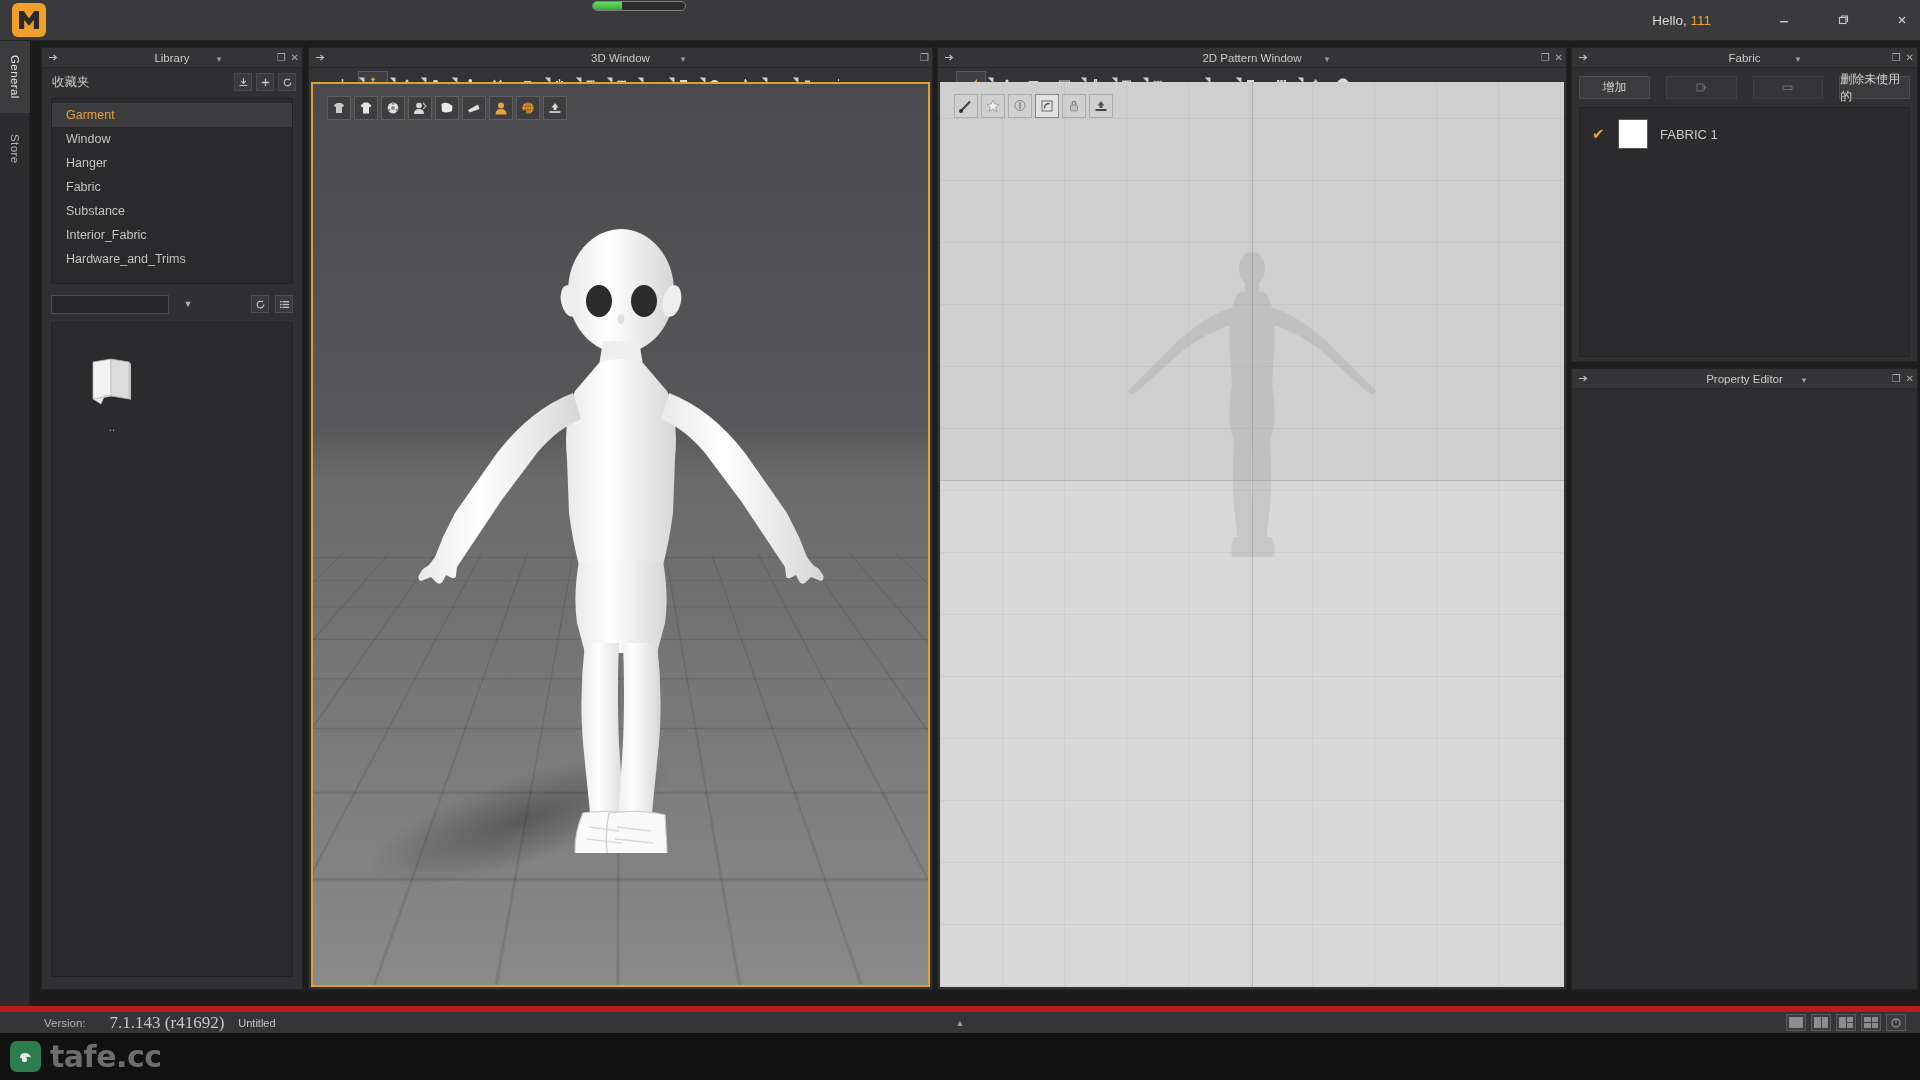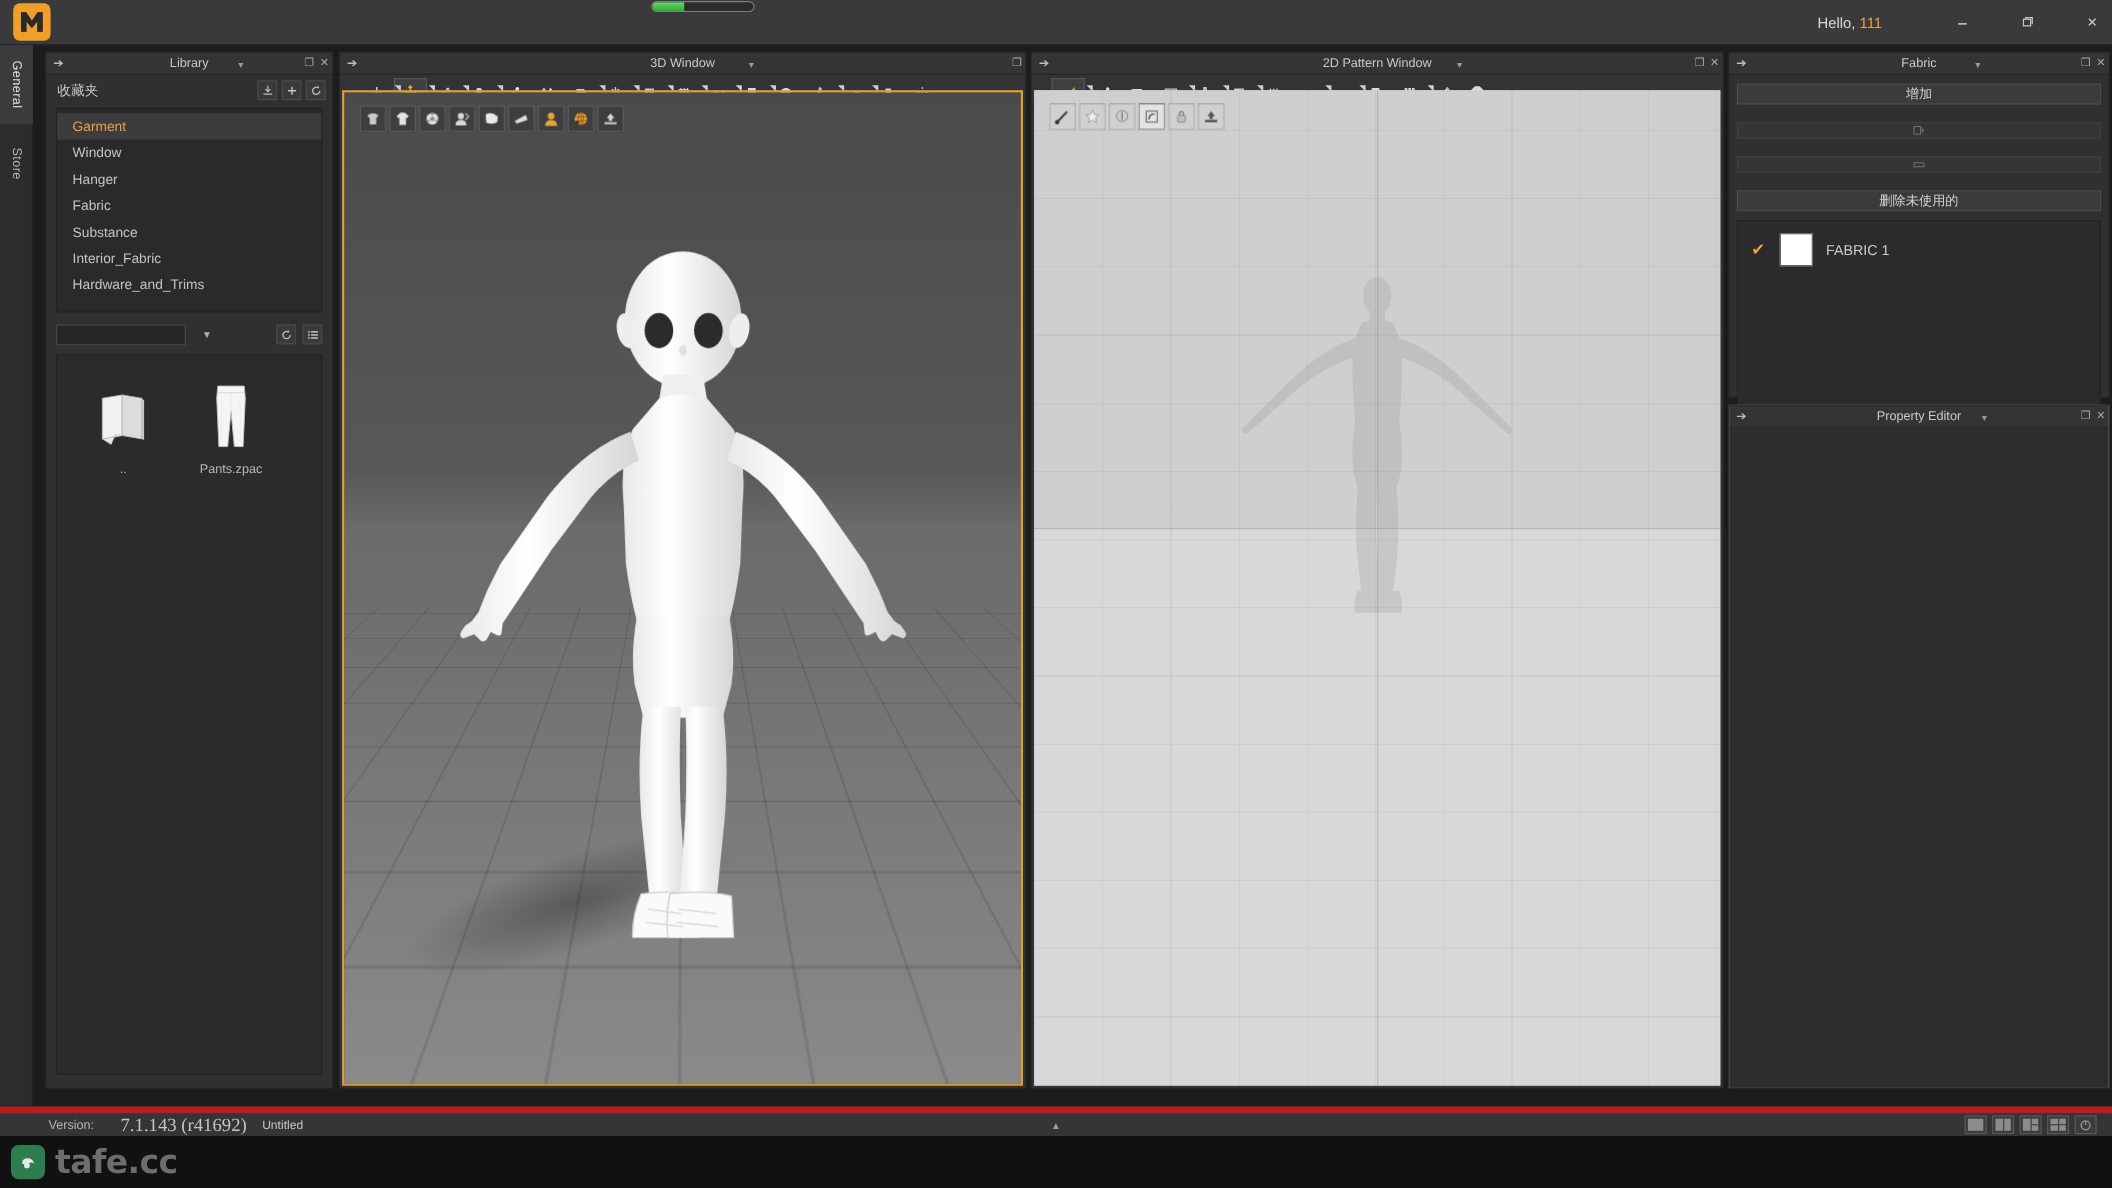--- a/index.html
+++ b/index.html
@@ -271,21 +271,21 @@
     position: absolute; left: 50%; top: 18%;
     transform: translateX(-50%); opacity: 0.22;
   }
 
   
   .fabric {
     position: absolute; left: 1571px; top: 47px; width: 347px; height: 315px;
     background: #303032; border: 1px solid #242426;
   }
   .fab-btns {
-    display: flex; gap: 16px; padding: 8px 7px 6px 7px; flex-direction: column;
+    display: flex; gap: 16px; padding: 8px 7px 6px 7px;
   }
   .fab-btn {
     flex: 1; height: 23px; background: #3b3b3d;
     border: 1px solid #4d4d4f; color: #d0d0d0; font-size: 12px;
     display: flex; align-items: center; justify-content: center;
     cursor: default; font-family: "Liberation Sans", sans-serif;
   }
   .fab-btn.dis { color: #6e6e70; border-color: #404042; background: #353537; }
   .fab-list {
     margin: 2px 7px; background: #2b2b2d; border: 1px solid #232325;
@@ -295,21 +295,21 @@
     height: 40px; display: flex; align-items: center; padding-left: 12px;
     cursor: default; gap: 12px;
   }
   .fab-check { color: #e8a33d; font-size: 15px; width: 14px; }
   .fab-sw { width: 30px; height: 30px; border: 1px solid #555; }
   .fab-name { font-size: 13px; color: #cacaca; }
 
   
   .propedit {
     position: absolute; left: 1571px; top: 368px; width: 347px; height: 622px;
-    background: #a3a3a3; border: 1px solid #242426;
+    background: #15803d; border: 1px solid #242426;
   }
   .pe-body { background: #2d2d2f; height: 600px; }
 
   
   .statusbar {
     position: absolute; left: 0; bottom: 47px; width: 1920px; height: 27px;
     background: #353537; border-top: 6px solid #b91c1c;
     display: flex; align-items: center;
   }
   .sb-ver { margin-left: 44px; font-size: 11.5px; color: #b4b4b4; }
@@ -466,32 +466,20 @@
           <div class="thumb">
             <svg width="58" height="58" viewBox="0 0 58 58">
               <path d="M10 12 L28 9 L28 46 L10 49 Z" fill="#f2f2f2" stroke="#b8b8b8" stroke-width="0.7"></path>
               <path d="M28 9 L46 12 L46 49 L28 46 Z" fill="#dcdcdc" stroke="#b8b8b8" stroke-width="0.7"></path>
               <path d="M10 49 L18 54 L22 45 L28 46 Z" fill="#e8e8e8" stroke="#bbb" stroke-width="0.6"></path>
               <path d="M46 12 L48 14 L48 50 L46 49 Z" fill="#c4c4c4"></path>
             </svg>
           </div>
           <div class="cap">..</div>
         </div>
-        <div class="lib-item">
-          <div class="thumb">
-            <svg width="46" height="62" viewBox="0 0 46 62">
-              <path d="M11 3 L35 3 L36 14 L34 58 L26 58 L23 26 L20 58 L12 58 L10 14 Z" fill="#f5f5f5" stroke="#c2c2c2" stroke-width="0.8"></path>
-              <path d="M11 9 H35" stroke="#d4d4d4" stroke-width="0.8"></path>
-              <path d="M23 9 V26" stroke="#e0e0e0" stroke-width="0.7"></path>
-              <path d="M15 12 L14 55" stroke="#e6e6e6" stroke-width="0.6"></path>
-              <path d="M31 12 L32 55" stroke="#e6e6e6" stroke-width="0.6"></path>
-            </svg>
-          </div>
-          <div class="cap">Pants.zpac</div>
-        </div>
       </div>
     </div>
   </div>
 
   <div class="win3d">
     <div class="panel-title">
       <div class="pin">
         <svg width="11" height="11" viewBox="0 0 11 11">
             <path d="M1 5.5 H8 M5.5 3 L8.5 5.5 L5.5 8" stroke="#bdbdbd" stroke-width="1.2" fill="none"></path>
           </svg>

